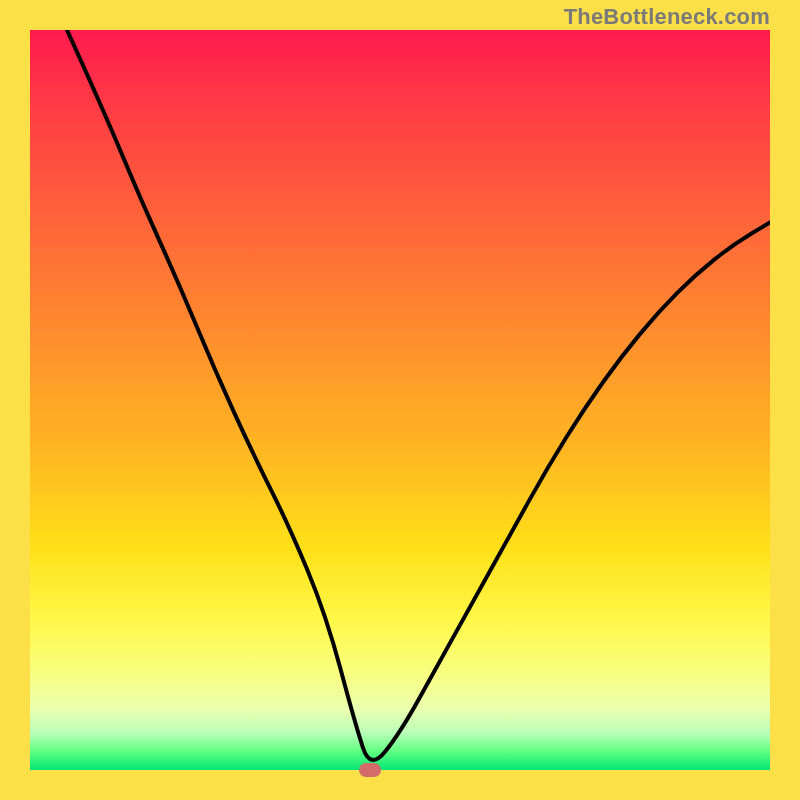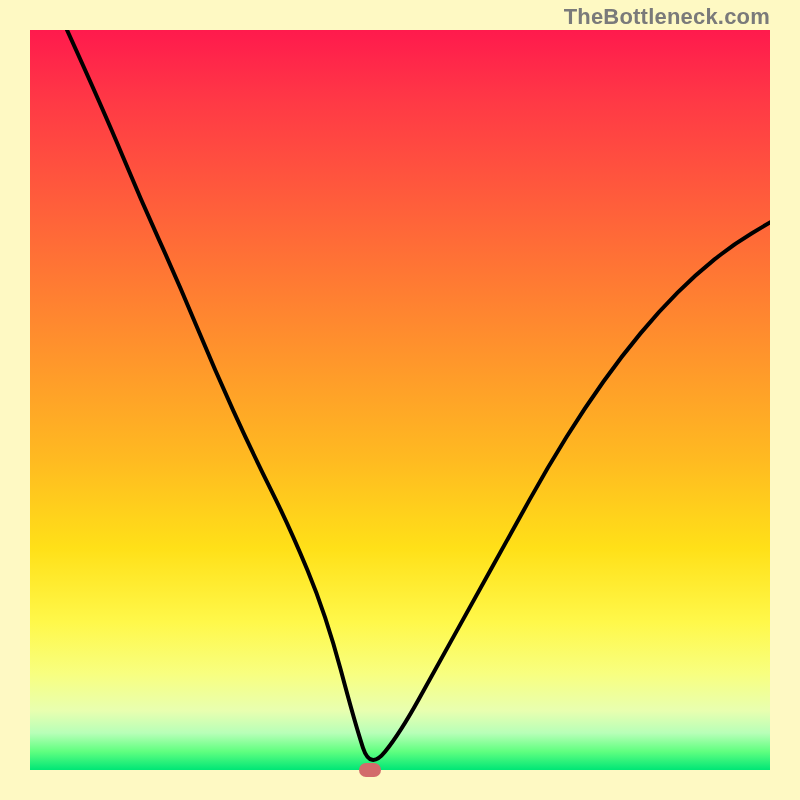--- a/index.html
+++ b/index.html
@@ -9,21 +9,21 @@
     height: 800px;
     background: #000;
     overflow: hidden;
   }
   .frame {
     position: absolute;
     left: 0;
     top: 0;
     width: 800px;
     height: 800px;
-    background: #fef9c3;
+    background: #fde047;
   }
   .plot-area {
     position: absolute;
     left: 30px;
     top: 30px;
     width: 740px;
     height: 740px;
     
     background: linear-gradient(
       to bottom,

